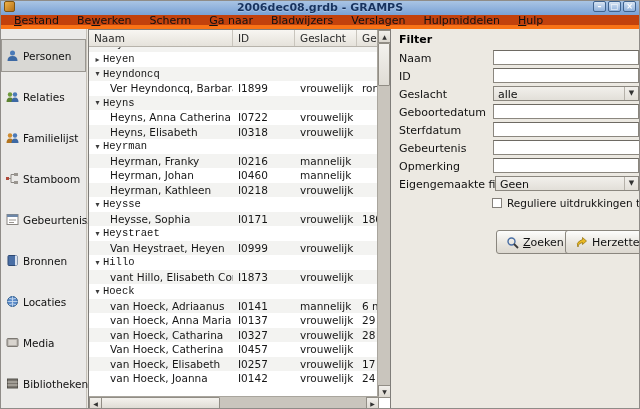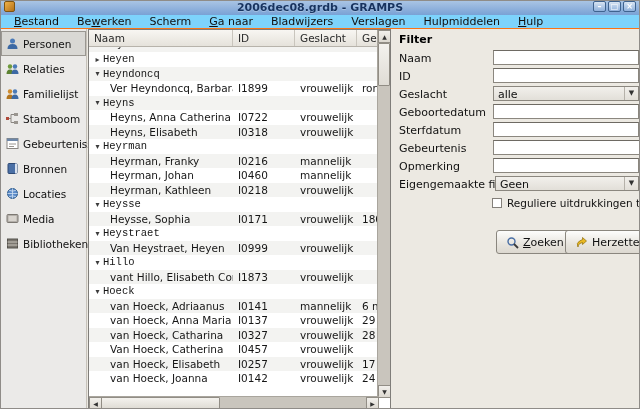--- a/index.html
+++ b/index.html
@@ -14,30 +14,30 @@
   .titlebar .app-icon { width:11px; height:11px; border-radius:2px;
     background:linear-gradient(135deg,#f0b24a,#b57117); border:1px solid #7e5412; flex:none; }
   .title-text { position:absolute; left:0; right:0; text-align:center; font-weight:bold;
     font-size:11px; color:#17335f; text-shadow:0 1px 0 rgba(255,255,255,.25); line-height:13px; }
   .win-controls { margin-left:auto; display:flex; gap:2px; position:relative; }
   .win-btn { width:13px; height:11px; border:1px solid #3f638f; border-radius:2px;
     background:linear-gradient(#d7e4f3,#8fb1dc); color:#fff; font-size:8px; line-height:9px;
     text-align:center; font-weight:bold; }
 
   
-  .menubar { position:absolute; left:0; top:14px; width:100%; height:14px; background:#7dd3fc;
-    display:flex; align-items:center; padding-left:4px; border-bottom:1px solid #f97316; }
+  .menubar { position:absolute; left:0; top:14px; width:100%; height:14px; background:#c2410c;
+    display:flex; align-items:center; padding-left:4px; border-bottom:4px solid #f97316; }
   .menu-item { padding:0 9px; line-height:13px; color:#111; }
   .menu-item u { text-decoration:underline; }
 
   
   .sidebar { position:absolute; left:0; top:28px; width:86px; height:381px; background:#ebeae8;
     border-right:1px solid #c6c2ba; padding-top:2px; }
-  .side-item { height:25px; display:flex; align-items:center; gap:4px; padding-left:4px;
-    border:1px solid transparent; color:#15151 5; }
+  .side-item { height:33px; display:flex; align-items:center; gap:4px; padding-left:4px;
+    border:1px solid transparent; color:#15151 5;margin-top:8px; }
   .side-item.selected { background:#d9d8d4; border:1px solid #9a9791; }
   .side-icon { width:13px; height:13px; flex:none; display:inline-block; }
   .side-icon svg { display:block; }
   .side-label { white-space:nowrap; font-size:10.5px; color:#111; }
 
   
   .table { position:absolute; left:87px; top:28px; width:303px; height:381px;
     border:1px solid #7f7d79; background:#fff; overflow:hidden; }
   .thead { position:absolute; left:0; top:0; height:17px; width:289px; display:flex;
     background:linear-gradient(#f8f6f2,#e5e2db); border-bottom:1px solid #b7b3ab; }

